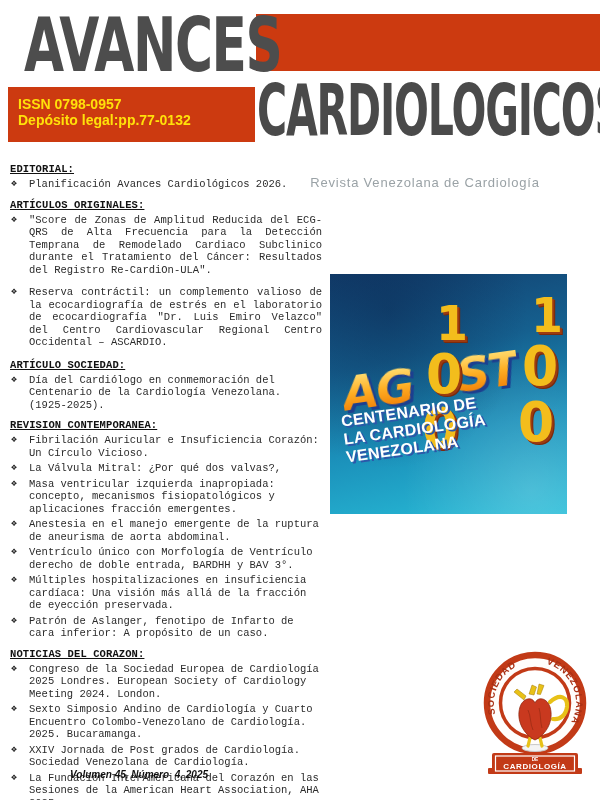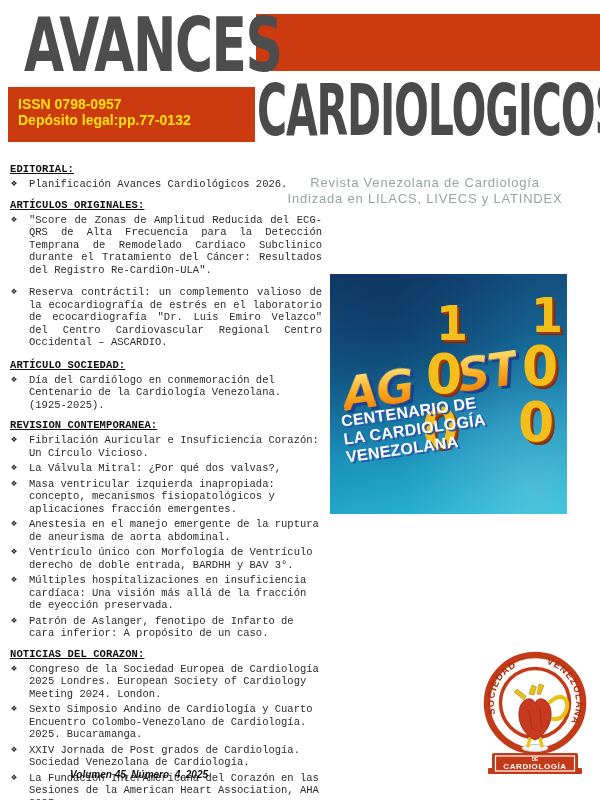--- a/index.html
+++ b/index.html
@@ -72,21 +72,20 @@
   <div class="band band-top"></div>
   <div class="t-avances">AVANCES</div>
   <div class="band band-left"></div>
   <div class="issn">
     <div>ISSN 0798-0957</div>
     <div>Depósito legal:pp.77-0132</div>
   </div>
   <div class="t-cardio">CARDIOLOGICOS</div>
   <div class="subtitle">
     <div>Revista Venezolana de Cardiología</div>
-    <div>Indizada en LILACS, LIVECS y LATINDEX</div>
   </div>
 
   <div class="toc">
 
     <h3 class="first">EDITORIAL:</h3>
     <ul>
       <li><span class="blt">❖</span><span>Planificación Avances Cardiológicos 2026.</span></li>
     </ul>
 
     <h3>ARTÍCULOS ORIGINALES:</h3>

